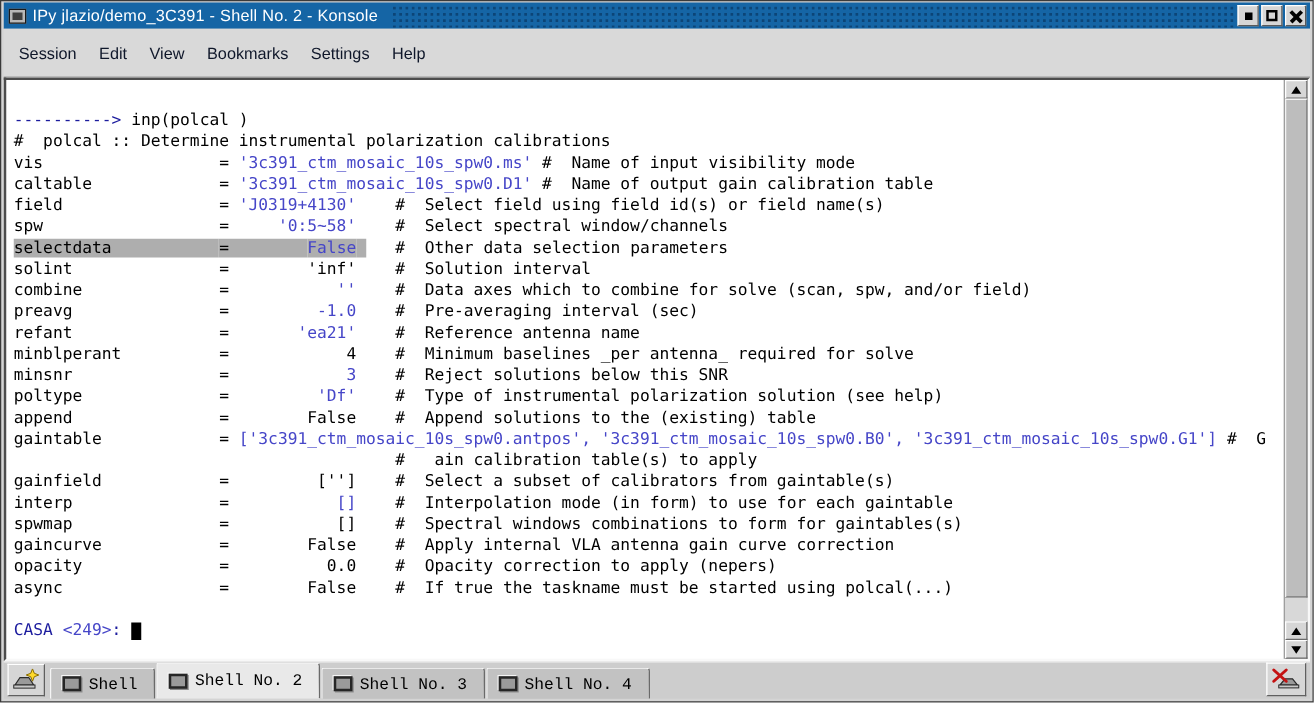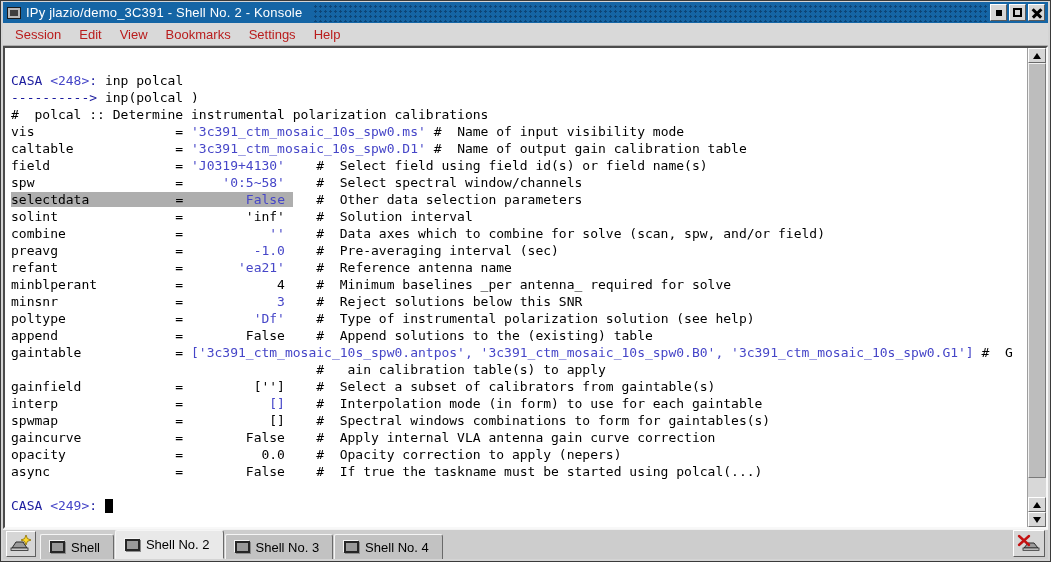--- a/index.html
+++ b/index.html
@@ -49,24 +49,24 @@
   .glyph-max{ width:9px; height:9px; border:2px solid #000; }
   .glyph-close{ position:relative; width:10px; height:10px; }
   .glyph-close::before,.glyph-close::after{
     content:""; position:absolute; left:-1px; top:4px; width:12px; height:2.6px; background:#000;
   }
   .glyph-close::before{ transform:rotate(45deg); }
   .glyph-close::after{ transform:rotate(-45deg); }
 
   
   .menubar{
-    height:23px; background:#d9d9d9;
+    height:39px; background:#d9d9d9;
     border-bottom:1px solid #aeaeae;
     display:flex; align-items:center;
-    font-size:13px; color:#b91c1c;
+    font-size:13px; color:#0f172a;
     flex:0 0 auto; padding-left:3px;
   }
   .menu-item{ padding:3px 9px; cursor:default; }
 
   
   .term-frame{
     flex:1 1 auto; min-height:0;
     border-top:2px solid #4c4c4c; border-left:2px solid #4c4c4c;
     border-right:2px solid #f8f8f8; border-bottom:2px solid #f8f8f8;
     background:#ffffff;
@@ -126,21 +126,21 @@
     display:flex; align-items:center; justify-content:center;
     flex:0 0 auto;
   }
   .tab{
     height:25px; display:flex; align-items:center; gap:6px;
     padding:0 13px 0 9px; font-size:13px; color:#000;
     background:#c2c2c2;
     border-top:1px solid #f5f5f5; border-left:1px solid #f5f5f5;
     border-right:1px solid #6a6a6a;
     border-top-right-radius:3px; border-top-left-radius:2px;
-    margin-right:1px; cursor:default; white-space:nowrap;
+    margin-right:1px; cursor:default; white-space:nowrap;font-family:Liberation Mono, monospace;
   }
   .tab.active{
     height:29px; background:#e9e9e9; font-weight:normal;
     border-bottom:1px solid #e9e9e9;
   }
   .tab-term-icon{
     width:15px; height:12px; flex:0 0 auto;
     background:#9a9a9a;
     border:2px solid #262626;
     box-shadow:-1px -1px 0 #f5f5f5, 1px 1px 0 #8c8c8c;
@@ -176,21 +176,20 @@
     <span class="menu-item">Session</span>
     <span class="menu-item">Edit</span>
     <span class="menu-item">View</span>
     <span class="menu-item">Bookmarks</span>
     <span class="menu-item">Settings</span>
     <span class="menu-item">Help</span>
   </div>
 
   <div class="term-frame">
     <div class="term-out">
-        <div class="tline"><span class="seg p">CASA </span><span class="seg n">&lt;248&gt;</span><span class="seg p">: </span><span class="seg k">inp polcal</span></div>
         <div class="tline"><span class="seg p">----------&gt; </span><span class="seg k">inp(polcal )</span></div>
         <div class="tline"><span class="seg k">#  polcal :: Determine instrumental polarization calibrations</span></div>
         <div class="tline"><span class="seg k">vis                  = </span><span class="seg n">'3c391_ctm_mosaic_10s_spw0.ms'</span><span class="seg k"> #  Name of input visibility mode</span></div>
         <div class="tline"><span class="seg k">caltable             = </span><span class="seg n">'3c391_ctm_mosaic_10s_spw0.D1'</span><span class="seg k"> #  Name of output gain calibration table</span></div>
         <div class="tline"><span class="seg k">field                = </span><span class="seg n">'J0319+4130'</span><span class="seg k">    #  Select field using field id(s) or field name(s)</span></div>
         <div class="tline"><span class="seg k">spw                  =     </span><span class="seg n">'0:5~58'</span><span class="seg k">    #  Select spectral window/channels</span></div>
         <div class="tline"><span class="seg b hl">selectdata           </span><span class="seg k hl">=        </span><span class="seg n hl">False</span><span class="seg k hl"> </span><span class="seg k">   #  Other data selection parameters</span></div>
         <div class="tline"><span class="seg k">solint               =        'inf'    #  Solution interval</span></div>
         <div class="tline"><span class="seg k">combine              =           </span><span class="seg n">''</span><span class="seg k">    #  Data axes which to combine for solve (scan, spw, and/or field)</span></div>
         <div class="tline"><span class="seg k">preavg               =         </span><span class="seg n">-1.0</span><span class="seg k">    #  Pre-averaging interval (sec)</span></div>

